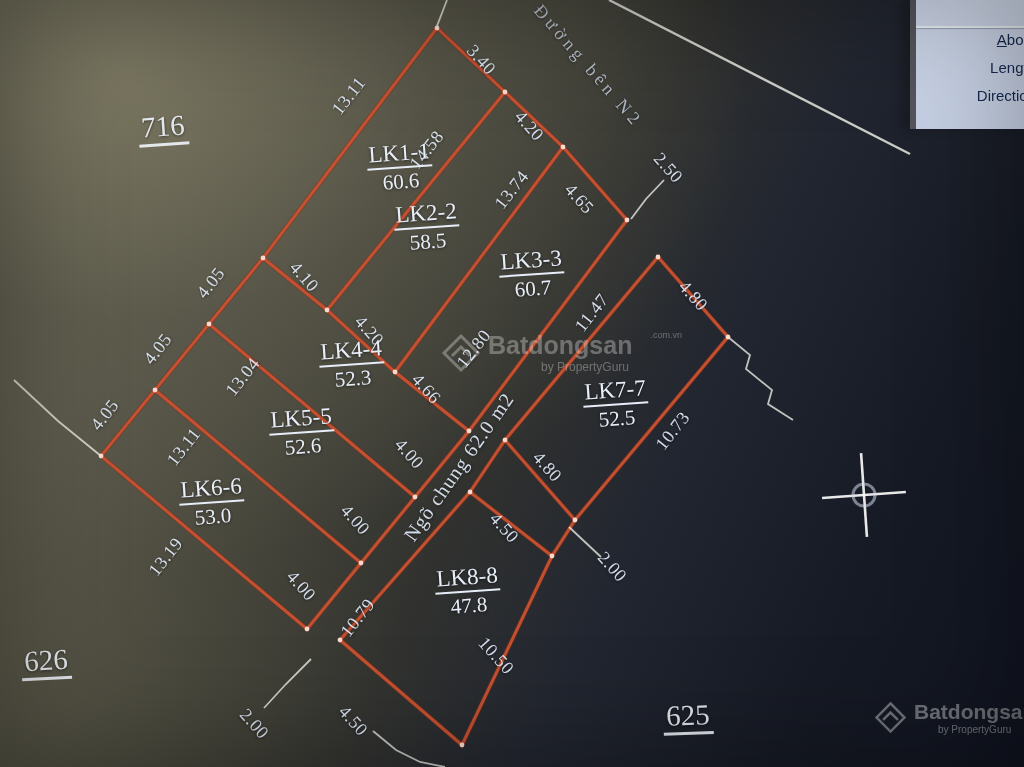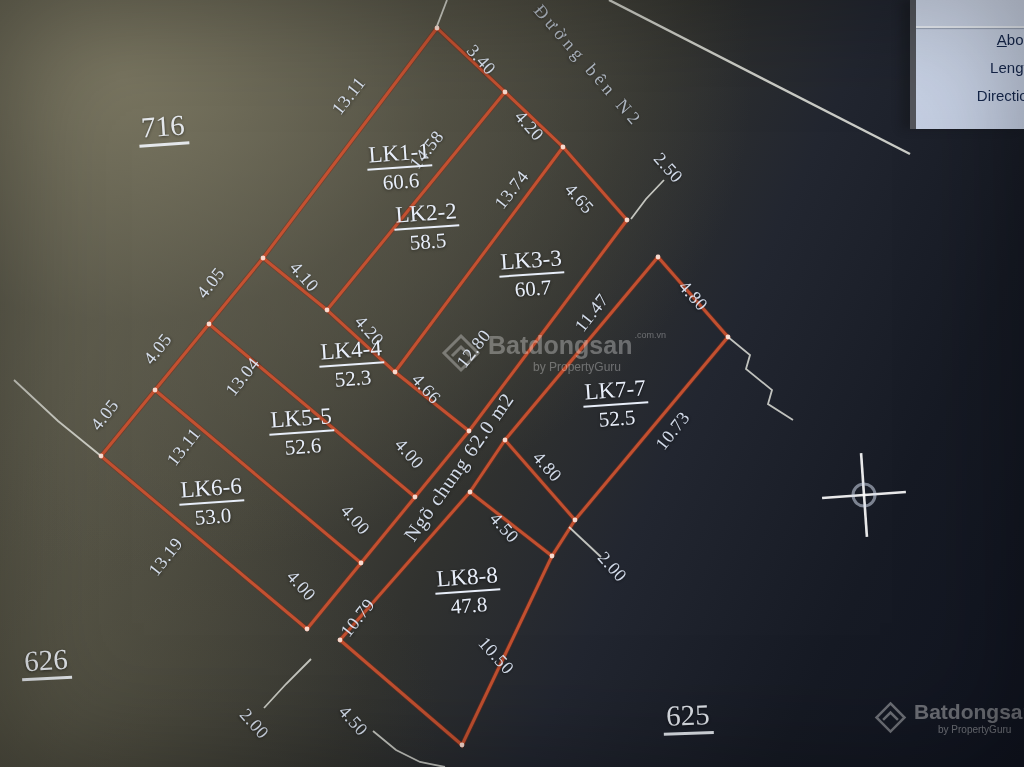--- a/index.html
+++ b/index.html
@@ -21,21 +21,21 @@
   .plot .ar{font-size:21px;margin-top:2px;}
   .ref{font-size:29px;color:#eef2f8;border-bottom:3px solid #eef2f8;padding:0 3px 0 3px;opacity:.92;}
   .roadlbl{font-size:18px;letter-spacing:4px;color:#ccd6e6;opacity:.8;}
   .alleylbl{font-size:20px;letter-spacing:1px;color:#dce5f4;opacity:.95;}
   
   .wm{position:absolute;display:flex;align-items:flex-start;color:#fff;
       font-family:"Liberation Sans","DejaVu Sans",sans-serif;pointer-events:none;text-align:center;}
   .wm .txt{margin-left:7px;line-height:1;}
   .wm .brandrow{display:flex;align-items:flex-start;}
   .wm .brand{font-weight:bold;}
-  .wm .tld{font-size:9px;margin-left:2px;margin-top:-2px;}
+  .wm .tld{font-size:9px;margin-left:18px;margin-top:-2px;}
   .wm .by{font-size:12px;margin-top:3px;font-weight:normal;}
   #wm-center{left:441px;top:333px;opacity:.30;}
   #wm-center .brand{font-size:25px;}
   #wm-corner{left:874px;top:701px;opacity:.38;}
   #wm-corner .brand{font-size:21px;}
   #wm-corner .by{font-size:10px;}
   
   #panel{position:absolute;right:0;top:0;width:108px;height:129px;
          background:linear-gradient(180deg,#d3dcee 0%,#cbd5e8 40%,#c5cfe3 100%);
          border-left:6px solid #54565c;box-shadow:-9px 0 8px rgba(20,22,26,.45);

